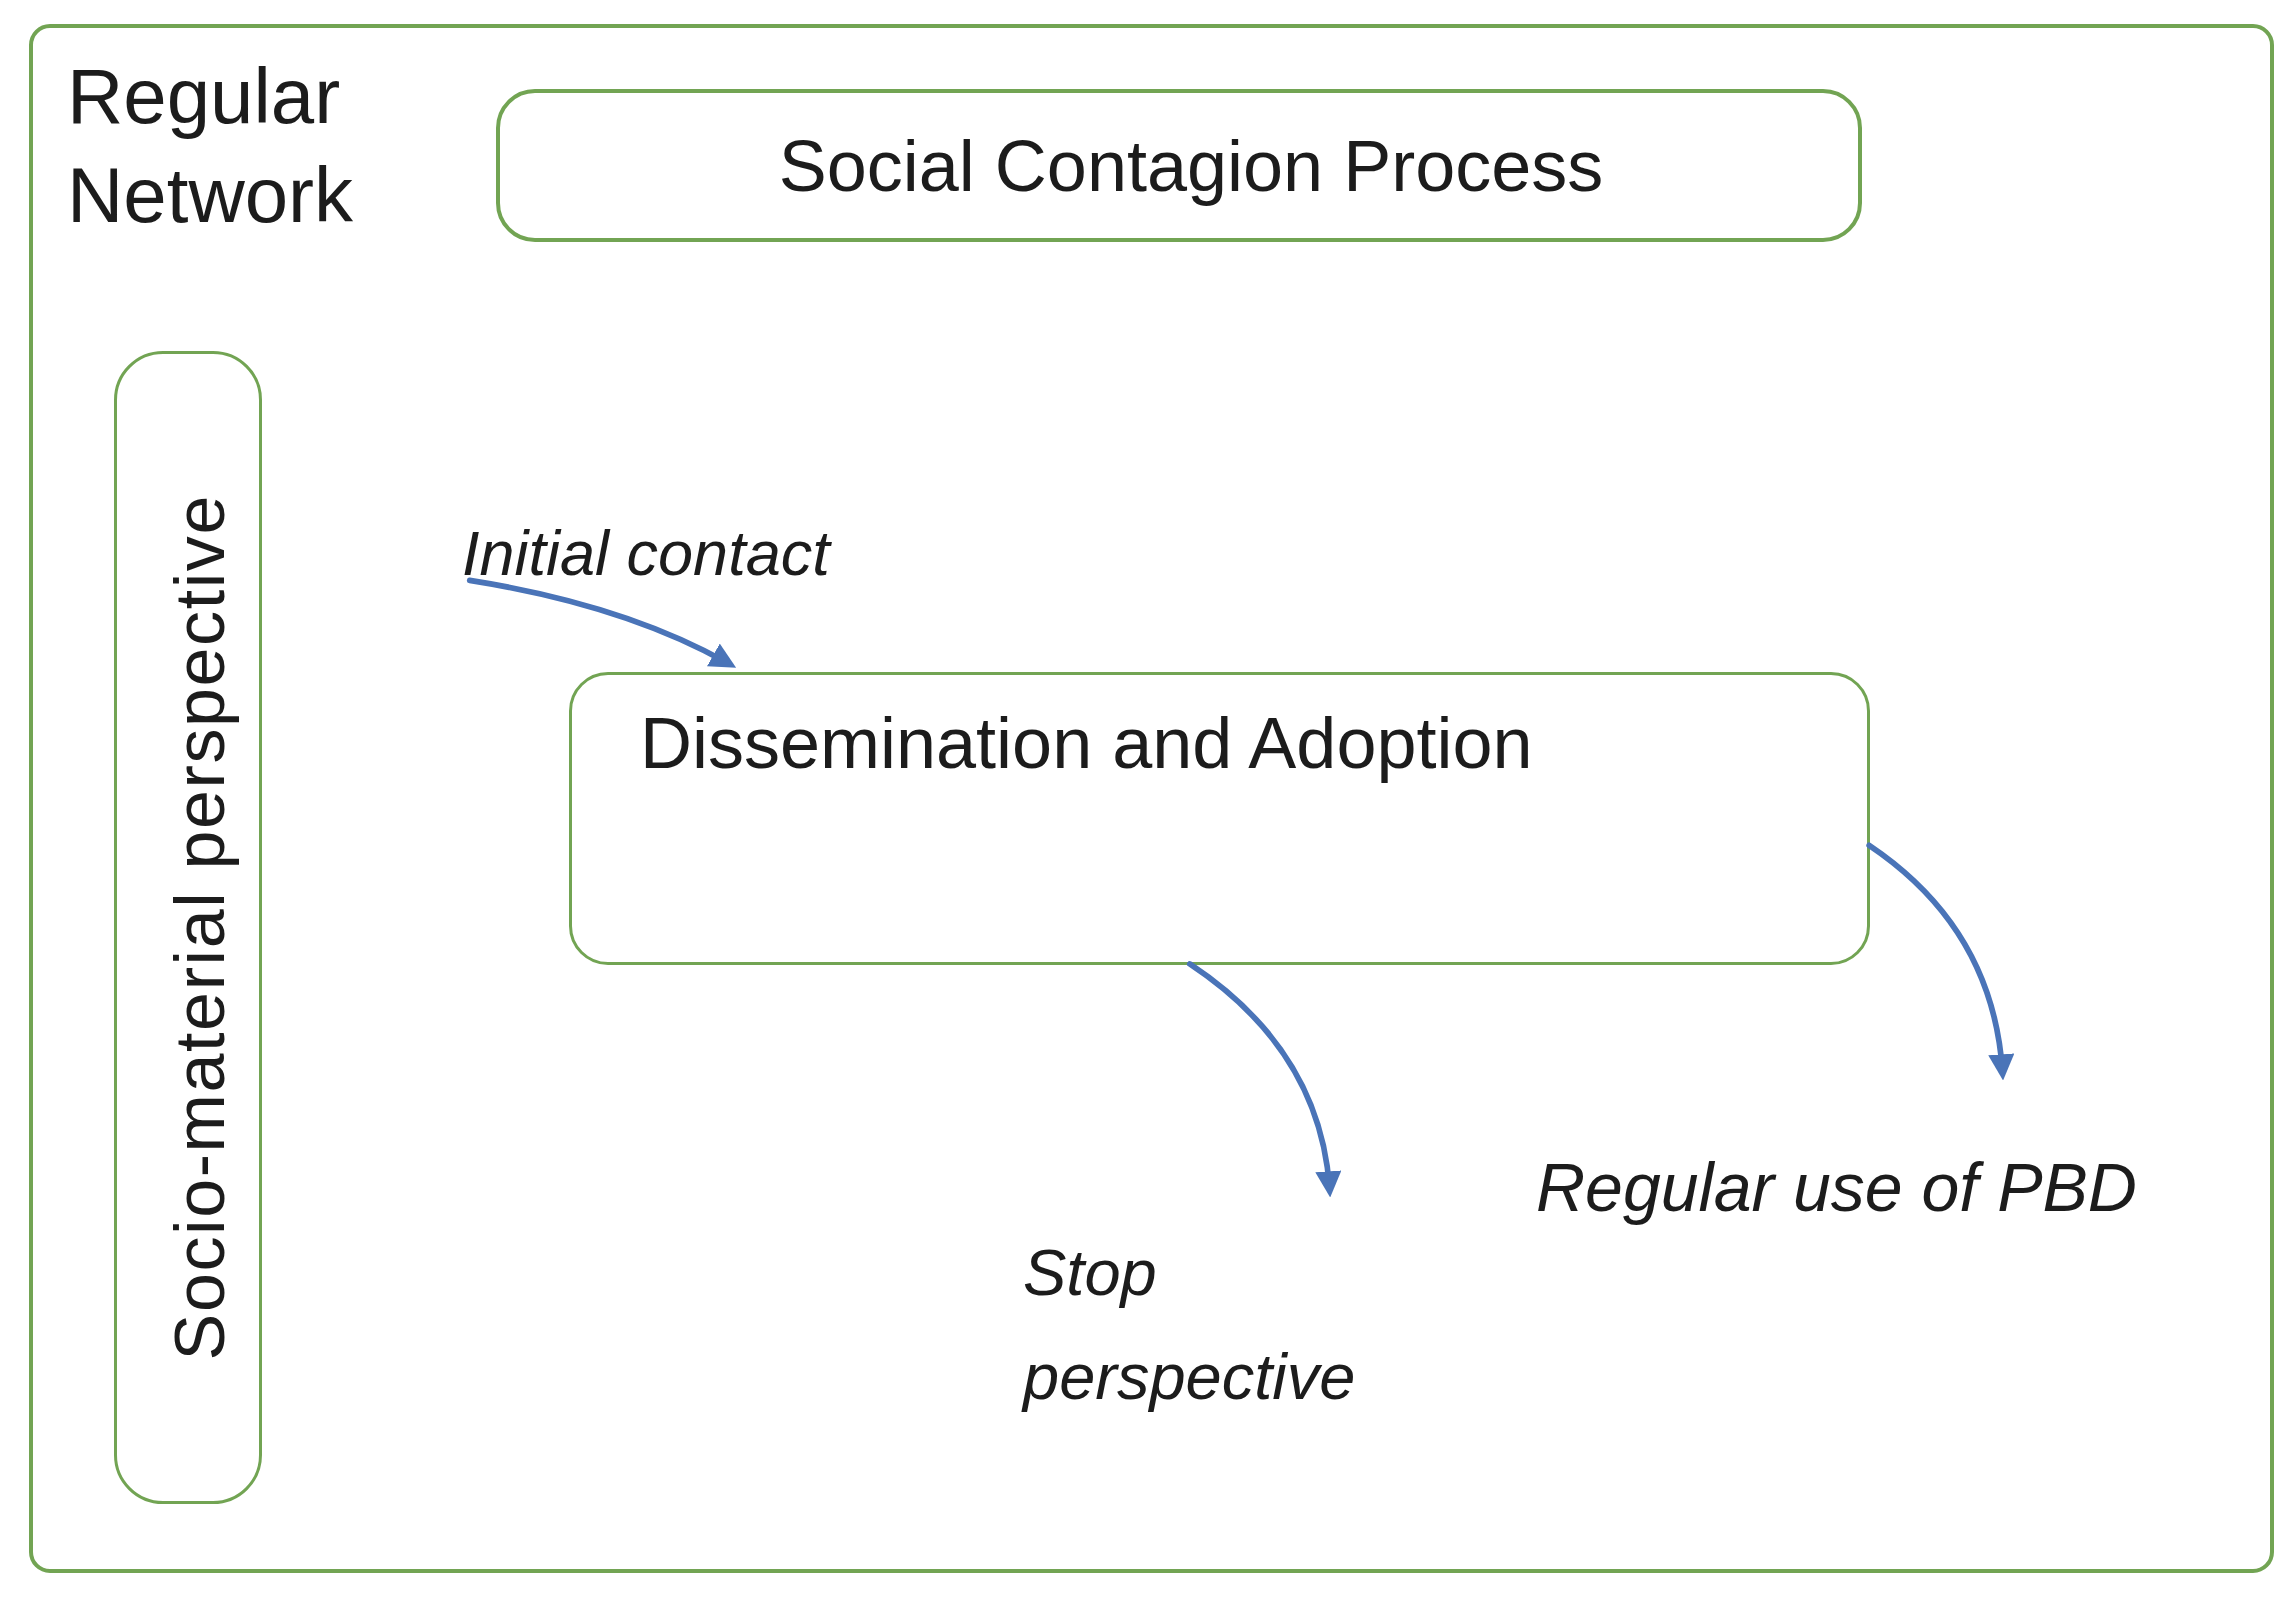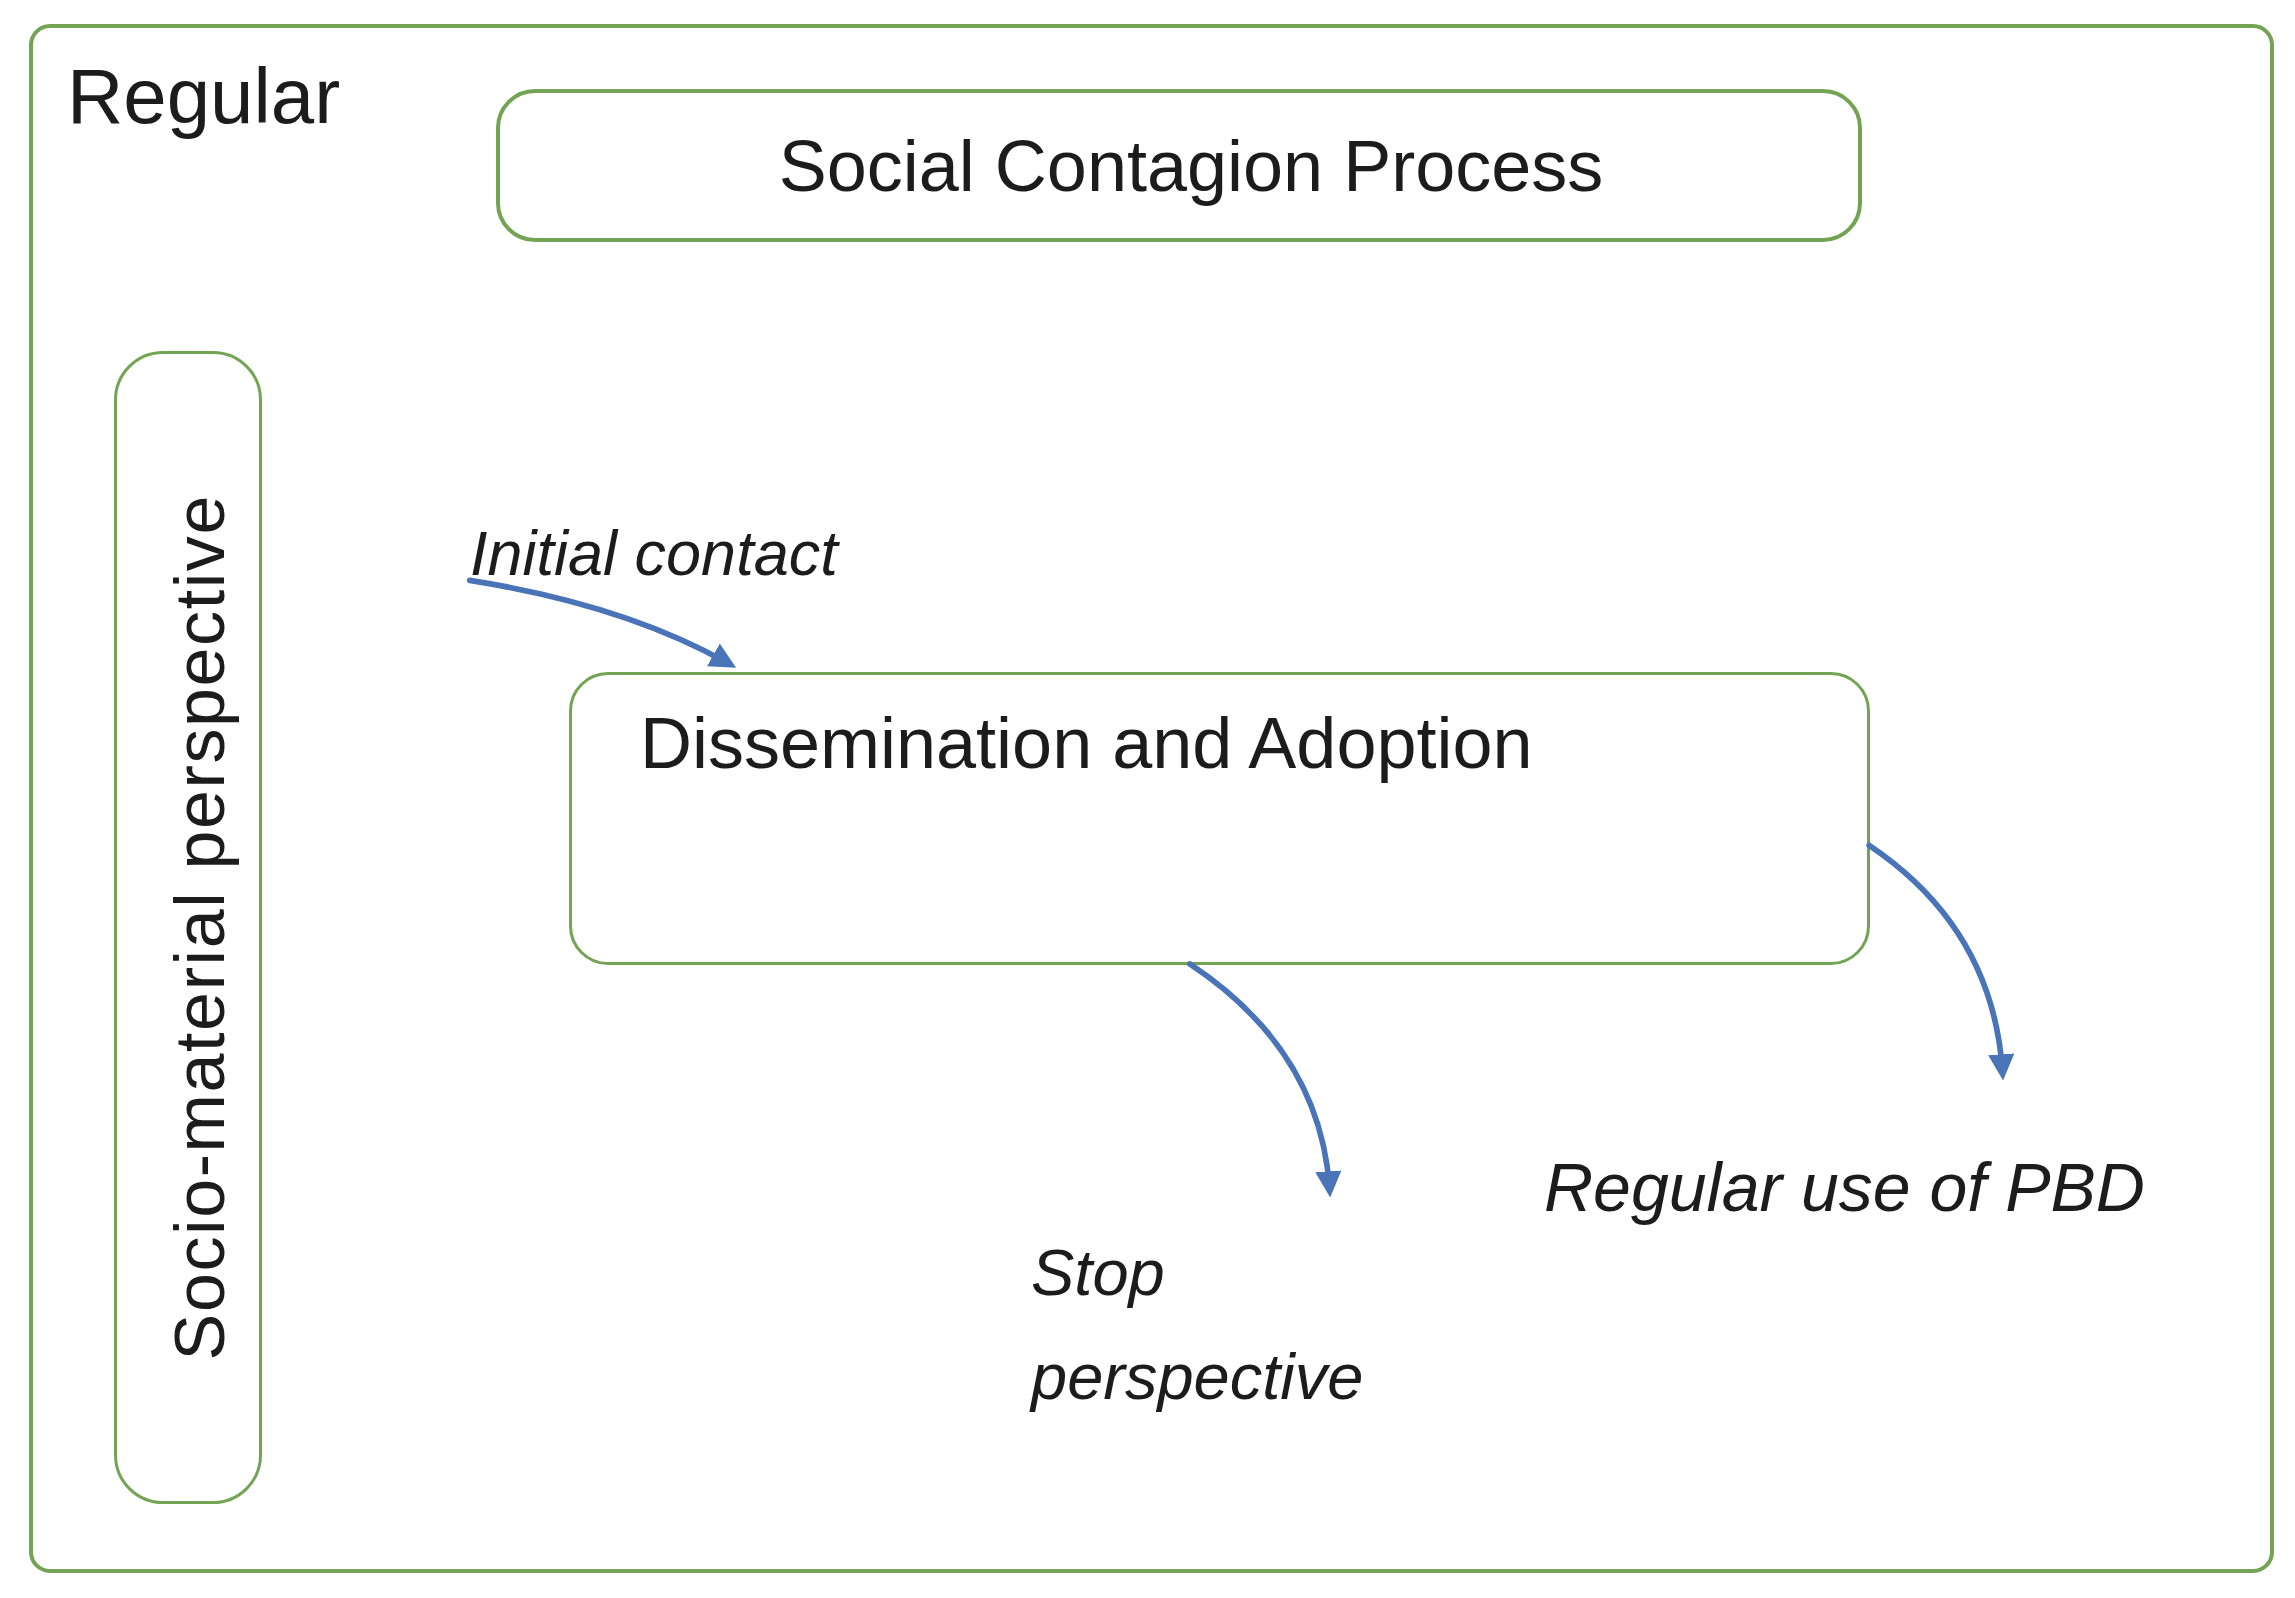--- a/index.html
+++ b/index.html
@@ -52,39 +52,38 @@
   #process-box{
     left:569px;top:672px;width:1301px;height:293px;
     border-width:3.3px;
     padding:13px 33px 0 68px;
   }
   #process-box .t{font-size:72px;line-height:111px;}
   .annot{
     position:absolute;
     font-style:italic;
     font-weight:500;
-    margin-left:8px;
   }
   #initial-contact-label{left:462px;top:517px;font-size:63px;}
   #stop-label{left:1023px;top:1221px;font-size:65px;line-height:104px;white-space:pre;}
   #regular-use-label{left:1536px;top:1148px;font-size:68px;}
   #arrow-layer{position:absolute;left:0;top:0;width:2295px;height:1598px;pointer-events:none;}
   #arrow-layer path.flow{
     fill:none;stroke:var(--blue);stroke-width:7px;stroke-linecap:round;
   }
   #arrow-layer marker path{fill:var(--blue);}
 </style>
 </head>
 <body>
 
 <div id="canvas">
 
   <div id="outer-box" class="box"></div>
 
-  <div id="social-network-label"><span>Regular</span><br></div>
+  <div id="social-network-label"><span>Regular</span><br><span>Network</span></div>
 
   <div id="title-box" class="box">
     <span class="t">Social Contagion Process</span>
   </div>
 
   <div id="perspective-box" class="box">
     <span class="t">Socio-material perspective</span>
   </div>
 
   <div id="process-box" class="box">

